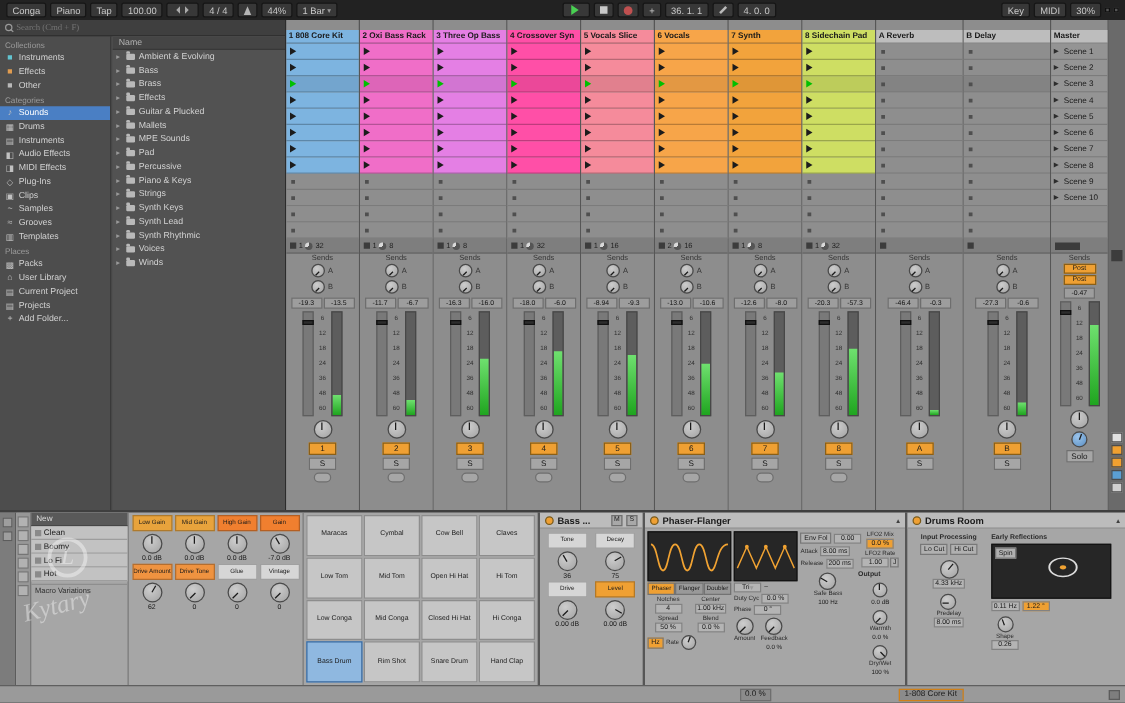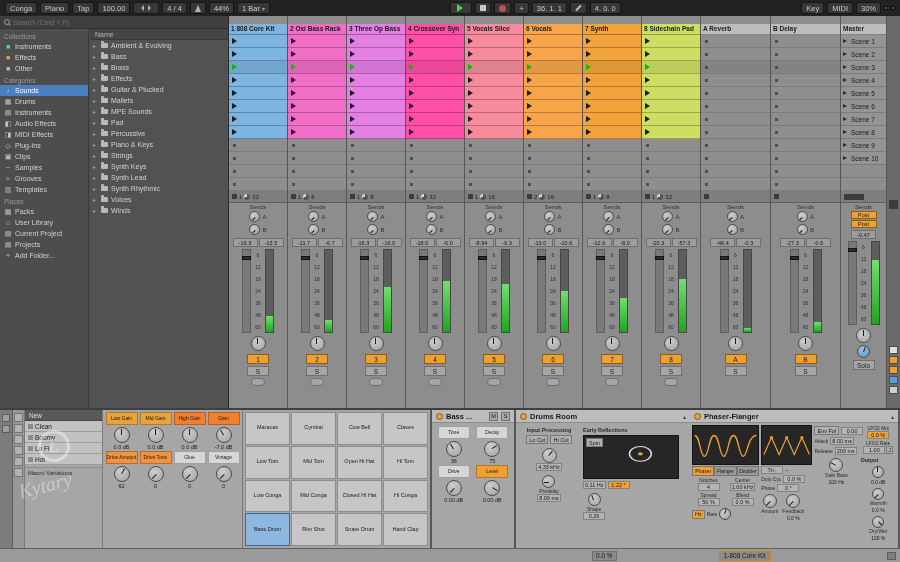--- a/index.html
+++ b/index.html
@@ -17,21 +17,21 @@
 .nudtri.l{border-right-color:#aaa;margin-right:2px}
 .nudtri.r{border-left-color:#aaa}
 .metro{width:0;height:0;border-left:3px solid transparent;border-right:3px solid transparent;border-bottom:7px solid #b5b5b5}
 .led{width:4px;height:4px;background:#555;border:1px solid #101010}
 .caret{font-size:6px;color:#999}
 .pen{width:7px;height:2px;background:#bbb;transform:rotate(-45deg)}
 
 
 .browser{position:absolute;left:0;top:16px;width:229px;height:392px;background:#4d4d4d;border-right:1px solid #2c2c2c;color:#d2d2d2}
 .bsearch{height:13px;background:#3f3f3f;border-bottom:1px solid #303030;display:flex;align-items:center;gap:3px;padding:0 4px}
-.bsearch input{flex:1;background:transparent;border:none;outline:none;color:#b5b5b5;font-size:7px;font-family:Liberation Sans, sans-serif}
+.bsearch input{flex:1;background:transparent;border:none;outline:none;color:#b5b5b5;font-size:7px;font-family:Liberation Serif, serif}
 .mag{width:6px;height:6px;border:1px solid #999;border-radius:50%;position:relative;flex:none}
 .mag::after{content:"";position:absolute;width:3px;height:1px;background:#999;right:-2px;bottom:-1px;transform:rotate(40deg)}
 .bnav{position:absolute;left:0;top:13px;width:89px;bottom:0;border-right:1px solid #3a3a3a;overflow:hidden;padding-top:1px}
 .b-title{font-size:6.5px;color:#9b9b9b;padding:3px 4px 1px}
 .b-item{height:11px;display:flex;align-items:center;gap:3px;padding:0 4px;font-size:7px;white-space:nowrap;overflow:hidden}
 .b-item.sel{background:#4a7fc4;color:#fff}
 .b-ico{width:8px;font-size:7px;text-align:center;flex:none;color:#c0c0c0}
 .blist{position:absolute;left:90px;top:13px;right:0;bottom:0;background:#525252;overflow:hidden}
 .blist-h{height:11px;background:#454545;border-bottom:1px solid #383838;display:flex;align-items:center;padding:0 5px;font-size:7px;color:#b3b3b3}
 .b-row{height:11px;display:flex;align-items:center;gap:3px;padding:0 3px;font-size:7px;white-space:nowrap;overflow:hidden}
@@ -1504,20 +1504,163 @@
         <div class="macro">
           <div class="mlabel" style="background: rgb(239, 160, 51);">Level</div>
           <div class="knob" style="width: 16px; height: 16px;">
             <i style="transform: rotate(300deg);"></i>
           </div>
           <div class="mval">0.00 dB</div>
         </div>
       </div>
   </div>
 
+  <div class="device" style="width:210px">
+    <div class="dev-title">
+      <span class="pwr"></span>
+      <span class="dtitle">Phaser-Flanger</span>
+      <span class="flex1"></span>
+      <span class="dico">▴</span>
+    </div>
+    <div class="dev-body ph">
+      <div class="ph-c1">
+        <div class="scope">
+          <svg viewBox="0 0 74 40" preserveAspectRatio="none">
+            <path d="M2 10 C8 10 8 32 13 32 C18 32 18 10 24 10 C30 10 30 32 35 32 C40 32 40 10 46 10 C52 10 52 32 57 32 C62 32 62 10 72 10" stroke="#f0a232" fill="none" stroke-width="1.5"></path>
+          </svg>
+        </div>
+        <div class="ptabs" id="phtabs">
+            <div class="ptab sel">Phaser</div>
+            <div class="ptab">Flanger</div>
+            <div class="ptab">Doubler</div>
+          </div>
+        <div class="pparams" id="phparams">
+            <div class="pcell">
+              <div class="plabel">Notches</div>
+              <div class="vbox">4</div>
+            </div>
+            <div class="pcell">
+              <div class="plabel">Center</div>
+              <div class="vbox">1.00 kHz</div>
+            </div>
+            <div class="pcell">
+              <div class="plabel">Spread</div>
+              <div class="vbox">50 %</div>
+            </div>
+            <div class="pcell">
+              <div class="plabel">Blend</div>
+              <div class="vbox">0.0 %</div>
+            </div>
+          </div>
+        <div class="ph-rate">
+          <span class="togbtn on">Hz</span>
+          <span class="plabel">Rate</span>
+          <span class="knob k12" style="--a:200deg">
+              <i style="transform:rotate(200deg)"></i>
+            </span>
+        </div>
+      </div>
+      <div class="ph-c2">
+        <div class="scope">
+          <svg viewBox="0 0 52 40" preserveAspectRatio="none">
+            <polyline points="2,30 10,12 18,30 26,12 34,30 42,12 50,30" stroke="#f0a232" fill="none" stroke-width="1.2"></polyline>
+            <circle cx="10" cy="12" r="1.6" fill="#f0a232"></circle>
+              <circle cx="26" cy="12" r="1.6" fill="#f0a232"></circle>
+              <circle cx="42" cy="12" r="1.6" fill="#f0a232"></circle>
+          </svg>
+        </div>
+        <div class="ph-waverow">
+          <span class="vbox">
+              <span>Tri</span>
+              <span class="caret">▾</span>
+            </span>
+          <span class="dico">~</span>
+        </div>
+        <div class="pcell2">
+            <span class="plabel">Duty Cyc</span>
+            <span class="vbox">0.0 %</span>
+          </div>
+        <div class="pcell2">
+            <span class="plabel">Phase</span>
+            <span class="vbox">0 °</span>
+          </div>
+        <div style="display:flex;gap:4px">
+          <div class="pknob">
+              <span class="knob k14">
+                <i style="transform:rotate(45deg)"></i>
+              </span>
+              <span class="plabel">Amount</span>
+            </div>
+          <div class="pknob">
+              <span class="knob k14">
+                <i style="transform:rotate(45deg)"></i>
+              </span>
+              <span class="plabel">Feedback</span>
+              <span class="pv">0.0 %</span>
+            </div>
+        </div>
+      </div>
+      <div class="ph-c3">
+        <div class="pcell2">
+            <span class="togbtn">Env Fol</span>
+            <span class="vbox">0.00</span>
+          </div>
+        <div class="pcell2">
+            <span class="plabel">Attack</span>
+            <span class="vbox">8.00 ms</span>
+          </div>
+        <div class="pcell2">
+            <span class="plabel">Release</span>
+            <span class="vbox">200 ms</span>
+          </div>
+        <div class="pknob">
+            <span class="knob k14">
+              <i style="transform:rotate(120deg)"></i>
+            </span>
+            <span class="plabel">Safe Bass</span>
+            <span class="pv">100 Hz</span>
+          </div>
+      </div>
+      <div class="ph-c4">
+        <div class="pcell">
+            <span class="plabel">LFO2 Mix</span>
+            <span class="vbox hl">0.0 %</span>
+          </div>
+        <div class="pcell">
+            <span class="plabel">LFO2 Rate</span>
+            <span style="display:flex;gap:1px">
+              <span class="vbox">1.00</span>
+              <span class="togbtn sm">J</span>
+            </span>
+          </div>
+        <span class="sechead">Output</span>
+        <div class="pknob">
+            <span class="knob k12">
+              <i style="transform:rotate(180deg)"></i>
+            </span>
+            <span class="pv">0.0 dB</span>
+          </div>
+        <div class="pknob">
+            <span class="knob k12">
+              <i style="transform:rotate(45deg)"></i>
+            </span>
+            <span class="plabel">Warmth</span>
+            <span class="pv">0.0 %</span>
+          </div>
+        <div class="pknob">
+            <span class="knob k12">
+              <i style="transform:rotate(315deg)"></i>
+            </span>
+            <span class="plabel">Dry/Wet</span>
+            <span class="pv">100 %</span>
+          </div>
+      </div>
+    </div>
+  </div>
+
   <div class="device" style="width:174px;border-right:none">
     <div class="dev-title">
       <span class="pwr"></span>
       <span class="dtitle">Drums Room</span>
       <span class="flex1"></span>
       <span class="dico">▴</span>
     </div>
     <div class="dev-body rv">
       <div class="rv-c1">
         <span class="sechead">Input Processing</span>
@@ -1555,163 +1698,20 @@
         <div class="pknob">
             <span class="knob k13">
               <i style="transform:rotate(160deg)"></i>
             </span>
             <span class="plabel">Shape</span>
             <span class="vbox">0.26</span>
           </div>
       </div>
     </div>
   </div>
-
-  <div class="device" style="width:210px">
-    <div class="dev-title">
-      <span class="pwr"></span>
-      <span class="dtitle">Phaser-Flanger</span>
-      <span class="flex1"></span>
-      <span class="dico">▴</span>
-    </div>
-    <div class="dev-body ph">
-      <div class="ph-c1">
-        <div class="scope">
-          <svg viewBox="0 0 74 40" preserveAspectRatio="none">
-            <path d="M2 10 C8 10 8 32 13 32 C18 32 18 10 24 10 C30 10 30 32 35 32 C40 32 40 10 46 10 C52 10 52 32 57 32 C62 32 62 10 72 10" stroke="#f0a232" fill="none" stroke-width="1.5"></path>
-          </svg>
-        </div>
-        <div class="ptabs" id="phtabs">
-            <div class="ptab sel">Phaser</div>
-            <div class="ptab">Flanger</div>
-            <div class="ptab">Doubler</div>
-          </div>
-        <div class="pparams" id="phparams">
-            <div class="pcell">
-              <div class="plabel">Notches</div>
-              <div class="vbox">4</div>
-            </div>
-            <div class="pcell">
-              <div class="plabel">Center</div>
-              <div class="vbox">1.00 kHz</div>
-            </div>
-            <div class="pcell">
-              <div class="plabel">Spread</div>
-              <div class="vbox">50 %</div>
-            </div>
-            <div class="pcell">
-              <div class="plabel">Blend</div>
-              <div class="vbox">0.0 %</div>
-            </div>
-          </div>
-        <div class="ph-rate">
-          <span class="togbtn on">Hz</span>
-          <span class="plabel">Rate</span>
-          <span class="knob k12" style="--a:200deg">
-              <i style="transform:rotate(200deg)"></i>
-            </span>
-        </div>
-      </div>
-      <div class="ph-c2">
-        <div class="scope">
-          <svg viewBox="0 0 52 40" preserveAspectRatio="none">
-            <polyline points="2,30 10,12 18,30 26,12 34,30 42,12 50,30" stroke="#f0a232" fill="none" stroke-width="1.2"></polyline>
-            <circle cx="10" cy="12" r="1.6" fill="#f0a232"></circle>
-              <circle cx="26" cy="12" r="1.6" fill="#f0a232"></circle>
-              <circle cx="42" cy="12" r="1.6" fill="#f0a232"></circle>
-          </svg>
-        </div>
-        <div class="ph-waverow">
-          <span class="vbox">
-              <span>Tri</span>
-              <span class="caret">▾</span>
-            </span>
-          <span class="dico">~</span>
-        </div>
-        <div class="pcell2">
-            <span class="plabel">Duty Cyc</span>
-            <span class="vbox">0.0 %</span>
-          </div>
-        <div class="pcell2">
-            <span class="plabel">Phase</span>
-            <span class="vbox">0 °</span>
-          </div>
-        <div style="display:flex;gap:4px">
-          <div class="pknob">
-              <span class="knob k14">
-                <i style="transform:rotate(45deg)"></i>
-              </span>
-              <span class="plabel">Amount</span>
-            </div>
-          <div class="pknob">
-              <span class="knob k14">
-                <i style="transform:rotate(45deg)"></i>
-              </span>
-              <span class="plabel">Feedback</span>
-              <span class="pv">0.0 %</span>
-            </div>
-        </div>
-      </div>
-      <div class="ph-c3">
-        <div class="pcell2">
-            <span class="togbtn">Env Fol</span>
-            <span class="vbox">0.00</span>
-          </div>
-        <div class="pcell2">
-            <span class="plabel">Attack</span>
-            <span class="vbox">8.00 ms</span>
-          </div>
-        <div class="pcell2">
-            <span class="plabel">Release</span>
-            <span class="vbox">200 ms</span>
-          </div>
-        <div class="pknob">
-            <span class="knob k14">
-              <i style="transform:rotate(120deg)"></i>
-            </span>
-            <span class="plabel">Safe Bass</span>
-            <span class="pv">100 Hz</span>
-          </div>
-      </div>
-      <div class="ph-c4">
-        <div class="pcell">
-            <span class="plabel">LFO2 Mix</span>
-            <span class="vbox hl">0.0 %</span>
-          </div>
-        <div class="pcell">
-            <span class="plabel">LFO2 Rate</span>
-            <span style="display:flex;gap:1px">
-              <span class="vbox">1.00</span>
-              <span class="togbtn sm">J</span>
-            </span>
-          </div>
-        <span class="sechead">Output</span>
-        <div class="pknob">
-            <span class="knob k12">
-              <i style="transform:rotate(180deg)"></i>
-            </span>
-            <span class="pv">0.0 dB</span>
-          </div>
-        <div class="pknob">
-            <span class="knob k12">
-              <i style="transform:rotate(45deg)"></i>
-            </span>
-            <span class="plabel">Warmth</span>
-            <span class="pv">0.0 %</span>
-          </div>
-        <div class="pknob">
-            <span class="knob k12">
-              <i style="transform:rotate(315deg)"></i>
-            </span>
-            <span class="plabel">Dry/Wet</span>
-            <span class="pv">100 %</span>
-          </div>
-      </div>
-    </div>
-  </div>
 </div>
 
 <div class="statusbar">
   <div class="st-val">0.0 %</div>
   <div class="st-sel">1-808 Core Kit</div>
   <div class="st-ico"></div>
 </div>
 
 <div class="wm">
   <div class="wm-c">L</div>

